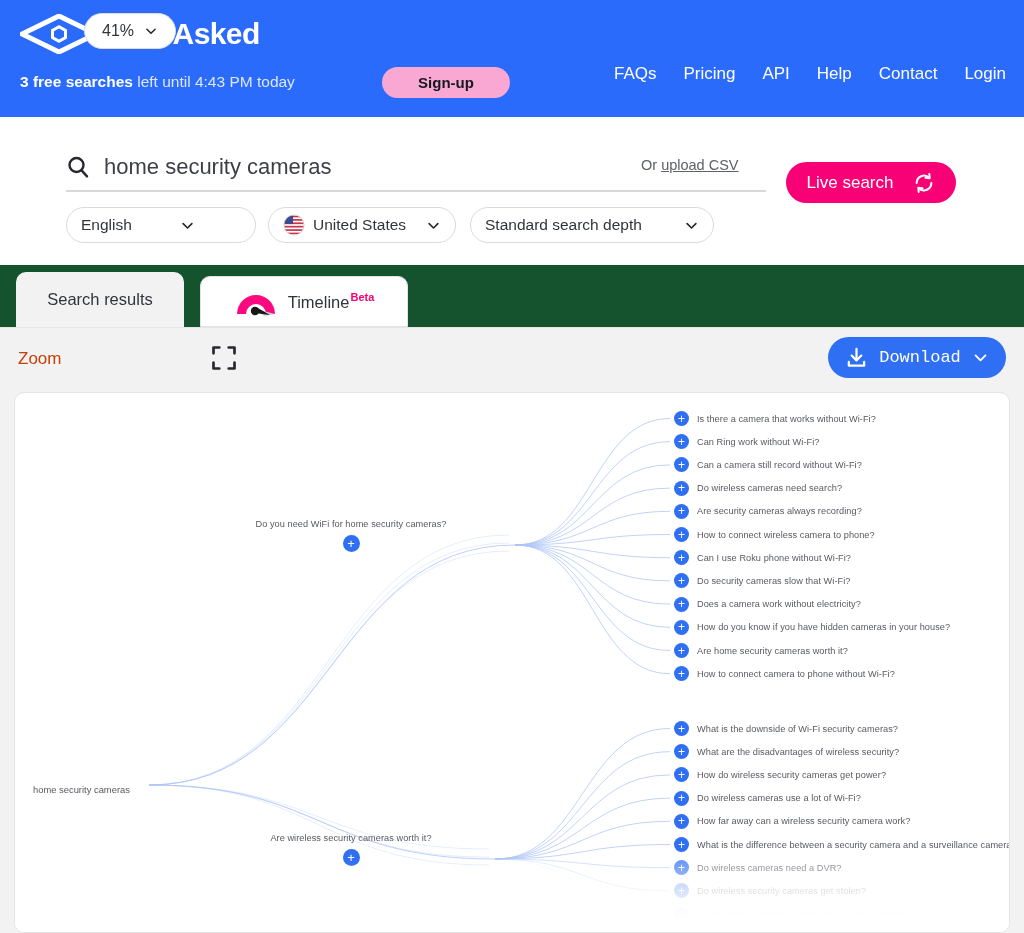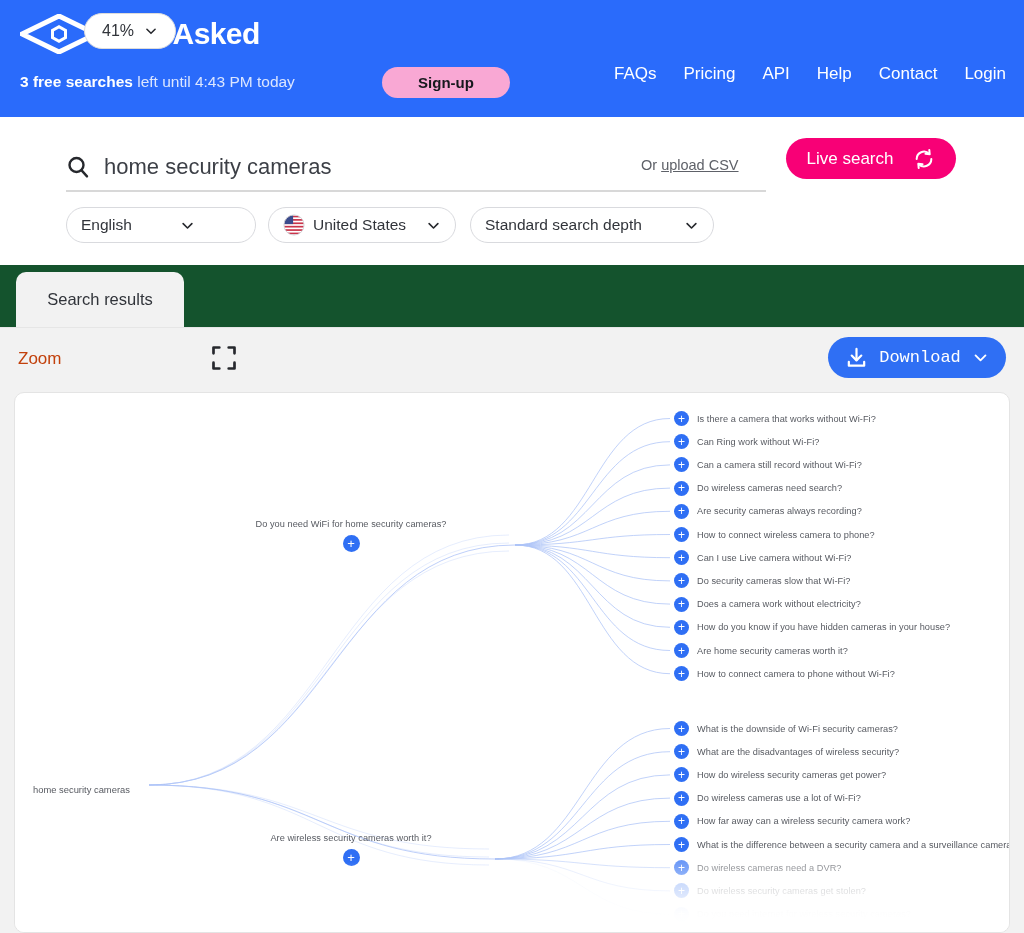--- a/index.html
+++ b/index.html
@@ -60,21 +60,21 @@
     border: none; outline: none; background: transparent;
     font-family: "Liberation Sans", sans-serif;
     font-size: 22px; color: #3c3f46; margin-left: 14px; width: 470px;
   }
   .or-upload {
     position: absolute; left: 641px; top: 40px;
     font-size: 14.5px; color: #5e6168;
   }
   .or-upload a { color: #5e6168; text-decoration: underline; }
   .live-search {
-    position: absolute; left: 786px; top: 138px;
+    position: absolute; left: 786px; top: 162px;
     width: 170px; height: 41px;
     background: #f80076; border: none; border-radius: 21px;
     color: #fff; font-size: 17px; font-weight: 500;
     font-family: "Liberation Sans", sans-serif;
     display: flex; align-items: center; justify-content: center; gap: 20px;
     cursor: pointer;
   }
   .pill {
     position: absolute; height: 36px;
     background: #fff; border: 1.5px solid #d9dade; border-radius: 18px;
@@ -263,20 +263,31 @@
 <div class="pill" id="pill-depth">
   <span>Standard search depth</span>
   <svg class="chev" width="15" height="15" viewBox="0 0 24 24">
     <polyline points="5,9 12,16 19,9" fill="none" stroke="#26282d" stroke-width="2.6" stroke-linecap="round" stroke-linejoin="round"></polyline>
   </svg>
 </div>
 
 <div class="tabs">
   <div class="tab" id="tab-search">
     <span>Search results</span>
+  </div>
+  <div class="tab" id="tab-timeline">
+    <svg class="gauge" viewBox="0 0 44 30">
+      <path d="M3 27 A19 19 0 0 1 41 27 L32 27 A10 10 0 0 0 12 27 Z" fill="#fb0a7f"></path>
+      <path d="M22 22 L41 27 L30 29 Z" fill="#c9cbcf"></path>
+      <path d="M22 20 L36 28 L21 26 Z" fill="#15171b"></path>
+      <circle cx="21" cy="24" r="4.2" fill="#15171b"></circle>
+    </svg>
+    <span>
+      <span>Timeline</span><sup class="beta">Beta</sup>
+    </span>
   </div>
 </div>
 
 <div class="toolbar">
   <span class="zoom-label">Zoom</span>
 </div>
 
 <div class="zoom-select">
   <span>41%</span>
   <svg width="14" height="14" viewBox="0 0 24 24">
@@ -373,21 +384,21 @@
       <div class="leaf" style="left: 659px; top: 110.8px; opacity: 1;">
         <span class="leaf-plus">+</span>
         <span class="node-label">Are security cameras always recording?</span>
       </div>
       <div class="leaf" style="left: 659px; top: 134px; opacity: 1;">
         <span class="leaf-plus">+</span>
         <span class="node-label">How to connect wireless camera to phone?</span>
       </div>
       <div class="leaf" style="left: 659px; top: 157.2px; opacity: 1;">
         <span class="leaf-plus">+</span>
-        <span class="node-label">Can I use Live camera without Wi-Fi?</span>
+        <span class="node-label">Can I use Roku phone without Wi-Fi?</span>
       </div>
       <div class="leaf" style="left: 659px; top: 180.4px; opacity: 1;">
         <span class="leaf-plus">+</span>
         <span class="node-label">Do security cameras slow that Wi-Fi?</span>
       </div>
       <div class="leaf" style="left: 659px; top: 203.6px; opacity: 1;">
         <span class="leaf-plus">+</span>
         <span class="node-label">Does a camera work without electricity?</span>
       </div>
       <div class="leaf" style="left: 659px; top: 226.8px; opacity: 1;">

